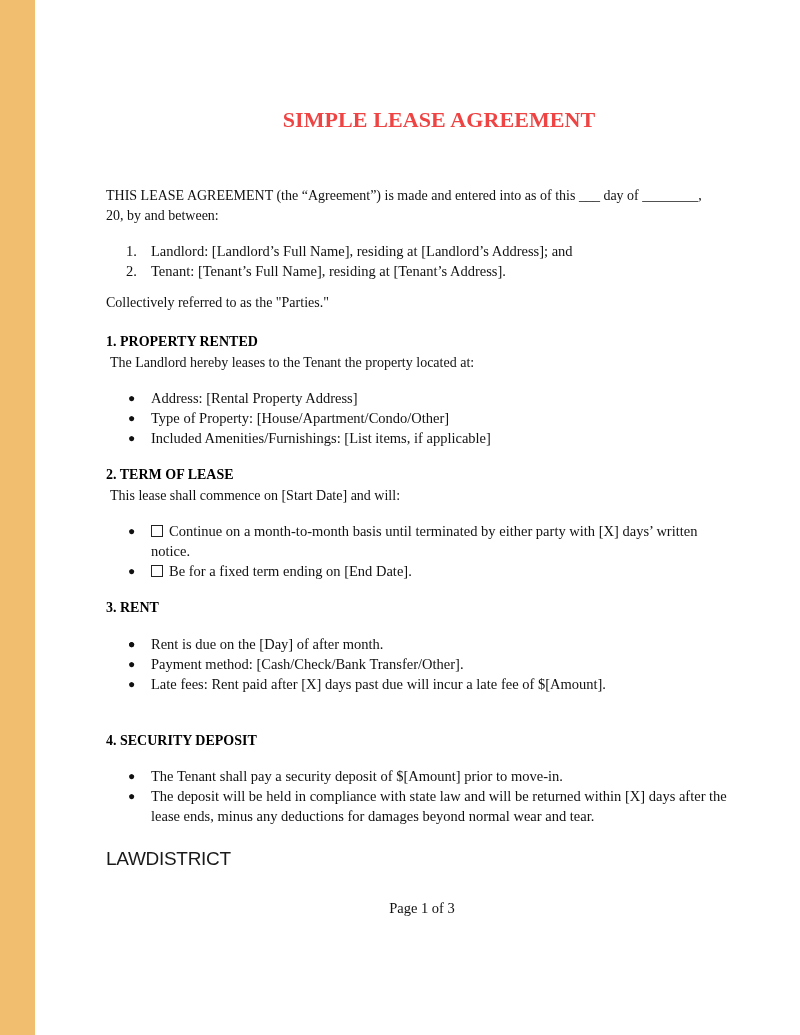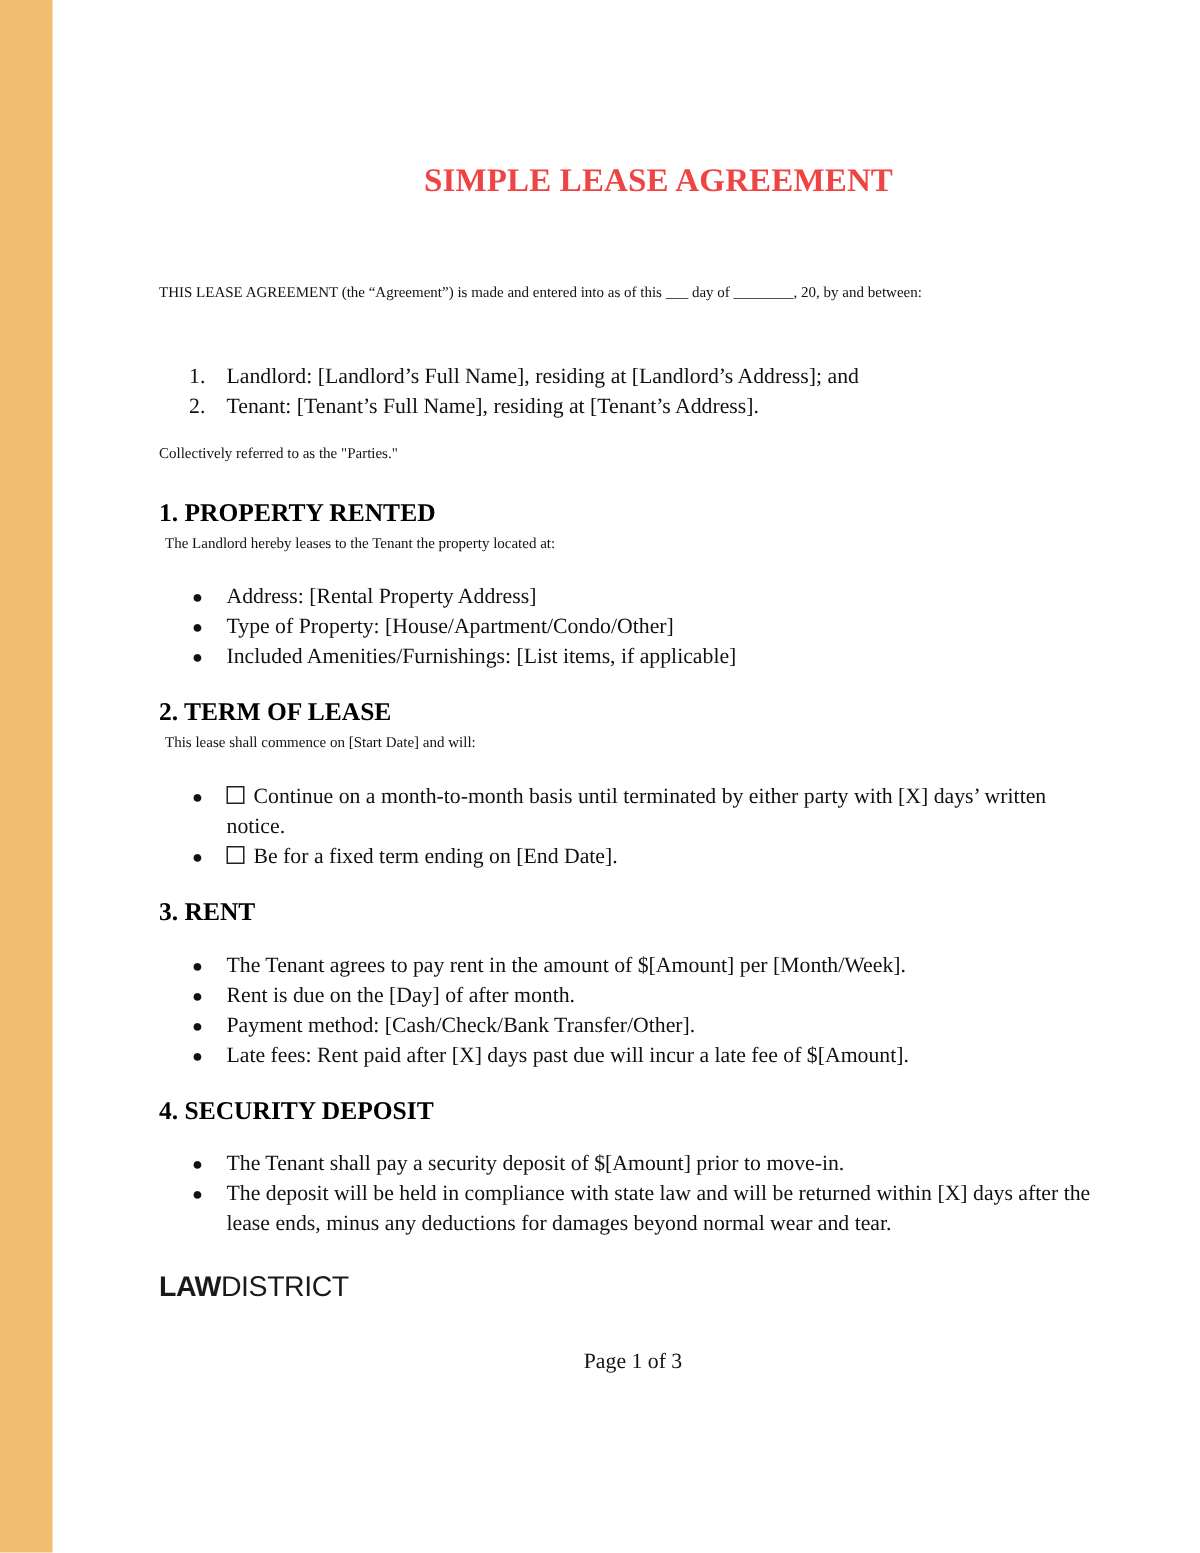--- a/index.html
+++ b/index.html
@@ -10,35 +10,35 @@
     color: #111111;
   }
   .stripe { position: absolute; left: 0; top: 0; width: 35px; height: 1035px; background: #F0BE6E; }
   .page { position: absolute; left: 106px; top: 0; width: 630px; }
   .title {
     position: absolute; left: 0; right: 0; top: 107px; margin: 0;
     text-align: center; font-size: 22px; font-weight: bold; letter-spacing: 0.1px;
     color: #ef4444;
     transform: translateX(18px);
   }
-  .p { font-size: 10px; line-height: 20px; margin: 0; }
+  .p { font-size: 14px; line-height: 20px; margin: 0; }
   .abs { position: absolute; left: 0; }
   .intro { top: 186px; width: 600px; }
   ol, ul { margin: 0; padding: 0; list-style: none; }
   .li { position: relative; padding-left: 45px; font-size: 14.5px; line-height: 20px; }
   .marker { position: absolute; left: 22px; top: 0; }
   .num { left: 20px; }
   .bullet { font-size: 12px; left: 22px; top: 0; }
-  .h2 { font-size: 17px; font-weight: bold; margin: 0; line-height: 22px; color: #000; }
+  .h2 { font-size: 14px; font-weight: bold; margin: 0; line-height: 22px; color: #000; }
   .indent-p { padding-left: 4px; }
   .logo {
     position: absolute; left: 0; top: 848px; font-family: "Liberation Sans", sans-serif;
     font-size: 19px; letter-spacing: -0.3px; color: #1a1a1a;
   }
-  .logo .law { font-weight: bold; }
+  .logo .law { font-weight: normal; }
   .logo .district { font-weight: normal; }
   .pagenum { position: absolute; left: 0; right: 0; top: 900px; text-align: center; font-size: 14.5px; transform: translateX(1px); }
   .checkbox { display: inline-block; width: 10px; height: 10px; border: 1px solid #222; margin-right: 6px; vertical-align: -1px; }
 </style>
 </head>
 <body>
 
 <div class="stripe" style="background: rgb(240, 190, 110);"></div>
 
 <div class="page">
@@ -69,21 +69,21 @@
 
   <h2 class="h2 abs" style="top:464px;">2. TERM OF LEASE</h2>
   <p class="p abs indent-p" style="top:486px;">This lease shall commence on [Start Date] and will:</p>
   <ul class="abs" style="top:521px; width:620px;">
     <li class="li"><span class="marker bullet">●</span><span class="checkbox"></span><span>Continue on a month-to-month basis until terminated by either party with [X] days’ written notice.</span></li>
     <li class="li"><span class="marker bullet">●</span><span class="checkbox"></span><span>Be for a fixed term ending on [End Date].</span></li>
   </ul>
 
   <h2 class="h2 abs" style="top:597px;">3. RENT</h2>
   <ul class="abs" style="top:634px; width:620px;">
-    <li class="li"><span class="marker bullet">●</span><span>The Tenant agrees to pay rent in the amount of $[Amount] per [Month/Week].</span></li>
+    <li class="li"><span class="marker bullet">●</span></li>
     <li class="li"><span class="marker bullet">●</span><span>Rent is due on the [Day] of after month.</span></li>
     <li class="li"><span class="marker bullet">●</span><span>Payment method: [Cash/Check/Bank Transfer/Other].</span></li>
     <li class="li"><span class="marker bullet">●</span><span>Late fees: Rent paid after [X] days past due will incur a late fee of $[Amount].</span></li>
   </ul>
 
   <h2 class="h2 abs" style="top:730px;">4. SECURITY DEPOSIT</h2>
   <ul class="abs" style="top:766px; width:625px;">
     <li class="li"><span class="marker bullet">●</span><span>The Tenant shall pay a security deposit of $[Amount] prior to move-in.</span></li>
     <li class="li"><span class="marker bullet">●</span><span>The deposit will be held in compliance with state law and will be returned within [X] days after the lease ends, minus any deductions for damages beyond normal wear and tear.</span></li>
   </ul>

